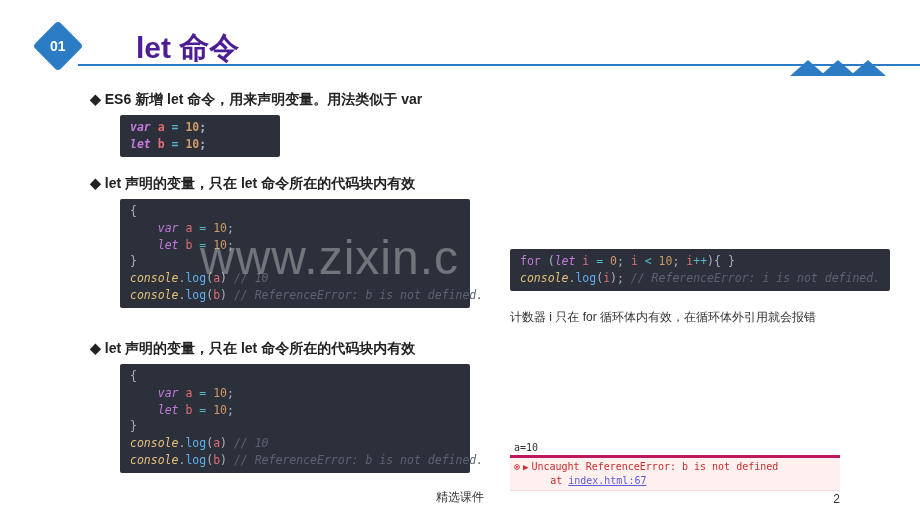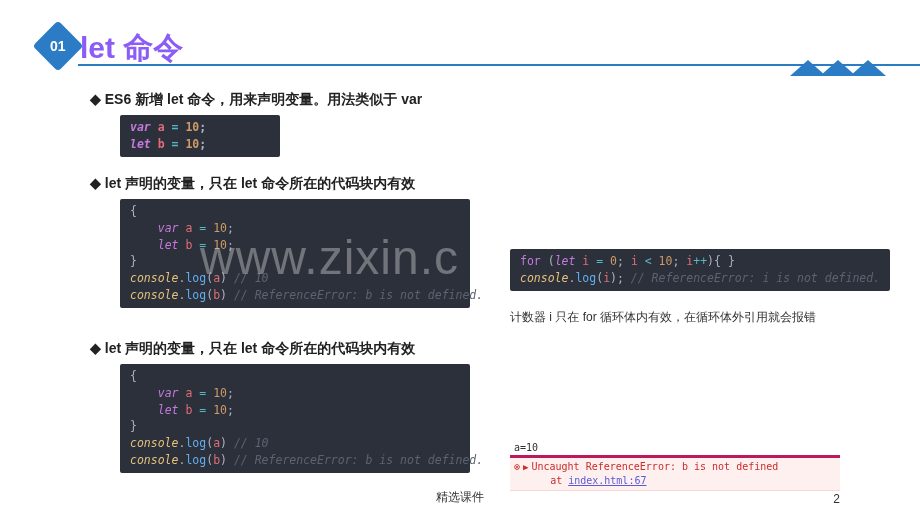--- a/index.html
+++ b/index.html
@@ -1,21 +1,21 @@
 <!DOCTYPE html>
 <html><head>
 <meta charset="utf-8">
 <style>
   * { margin: 0; padding: 0; box-sizing: border-box; }
   body { width: 920px; height: 518px; background: #fff; font-family: "Microsoft YaHei", Arial, sans-serif; position: relative; overflow: hidden; }
 
   .header { position: relative; padding: 28px 0 0 40px; }
   .badge { position: absolute; left: 40px; top: 28px; width: 36px; height: 36px; background: #2b7cc4; transform: rotate(45deg); border-radius: 4px; display: flex; align-items: center; justify-content: center; }
   .badge span { transform: rotate(-45deg); color: #fff; font-weight: bold; font-size: 14px; }
-  .title { margin-left: 40px; font-size: 30px; color: #8b5cf6; font-weight: bold; }
+  .title { margin-left: 96px; font-size: 30px; color: #4c1d95; font-weight: bold; }
   .hr { position: absolute; left: 78px; right: 0; top: 64px; height: 2px; background: #2b7cc4; }
 
   .waves { position: absolute; right: 30px; top: 54px; }
 
   .content { padding: 22px 80px 0 90px; font-size: 13px; color: #222; }
   .bullet { font-weight: bold; margin-bottom: 6px; font-size: 14px; }
   .dia { color: #222; margin-right: 4px; }
 
   .code-box { background: #2b303b; color: #c0c5ce; font-family: Consolas, Menlo, monospace; font-size: 11.5px; line-height: 1.45; padding: 4px 10px 5px; border-radius: 2px; white-space: pre; margin-bottom: 18px; }
   .code-box.sm { width: 160px; font-weight: bold; }

